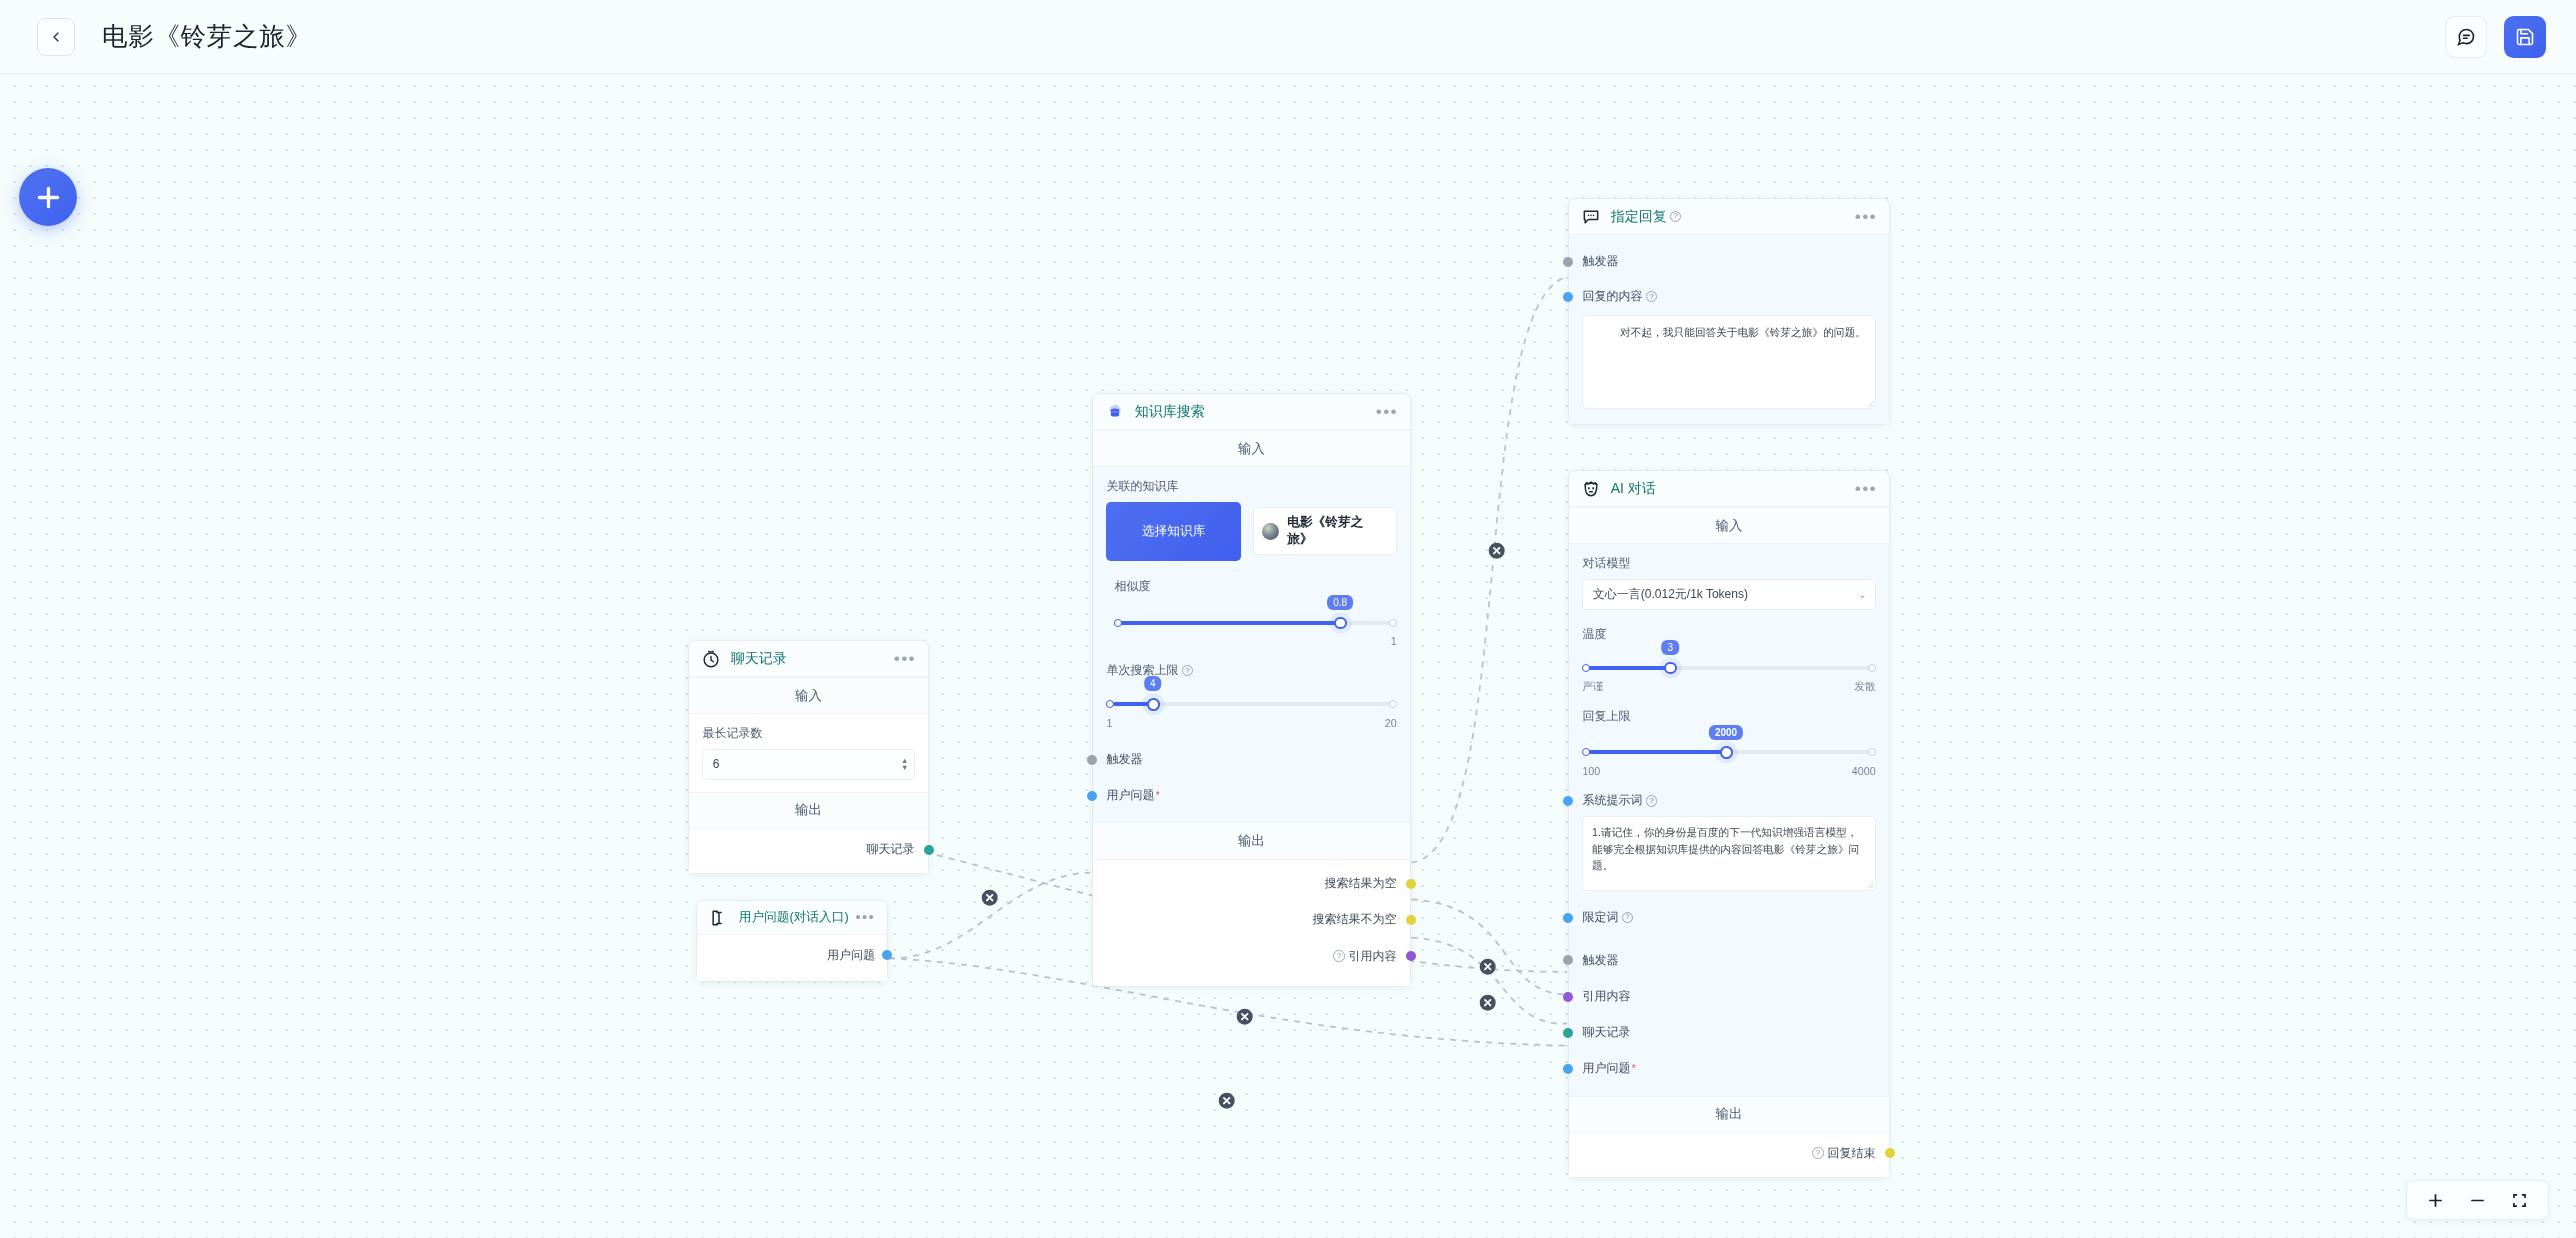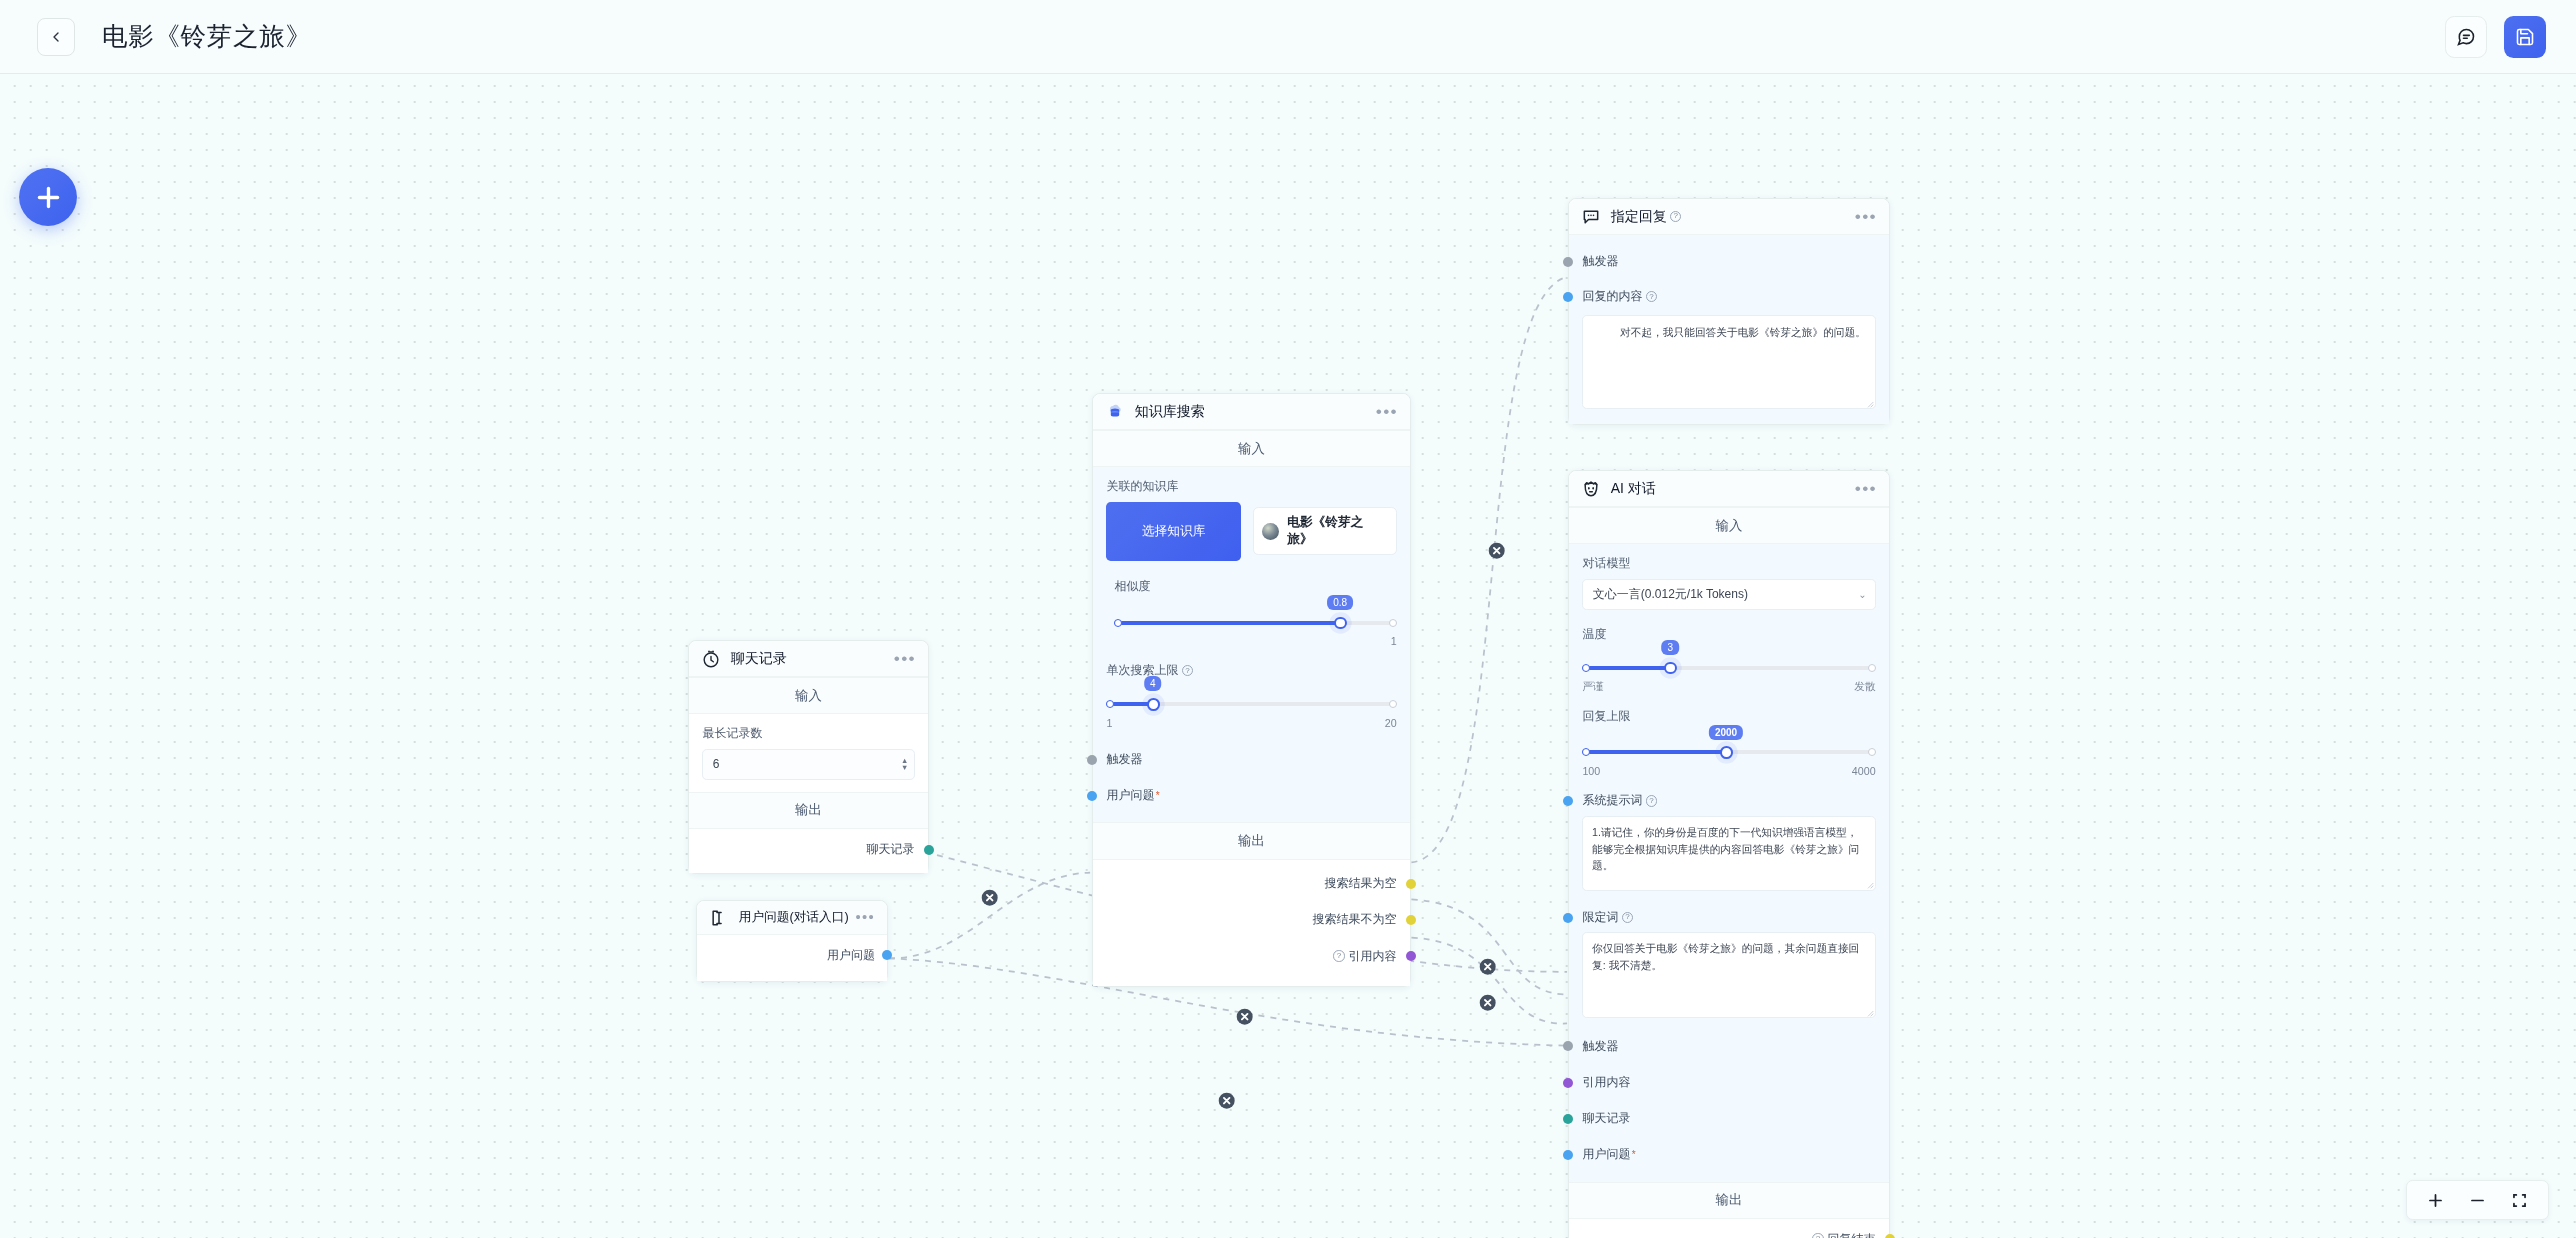--- a/index.html
+++ b/index.html
@@ -54,21 +54,21 @@
   .node {
     position:absolute; background:#ffffff; border:0.7px solid #e4ecec; border-radius:8px;
     box-shadow:0 1.3px 6.7px rgba(30,60,80,.06); z-index:20;
   }
   .node-head {
     display:flex; align-items:center; height:36px; padding:0 12px 0 10.7px;
     border-bottom:0.7px solid #eef4f4; background:#fafdfd; border-radius:8px 8px 0 0;
   }
   .node-head .nicon { width:23px; height:23px; display:flex; align-items:center; justify-content:center; flex:0 0 auto;}
   .node-head .nicon svg { width:20px; height:20px; }
-  .node-title { margin-left:8px; font-size:14px; color:#0f172a; white-space:nowrap; }
+  .node-title { margin-left:8px; font-size:14px; color:#0f766e; white-space:nowrap; }
   .qmark {
     display:inline-flex; align-items:center; justify-content:center;
     width:11.4px; height:11.4px; border:1px solid #9aa6b8; border-radius:50%;
     font-size:8px; color:#7c8798; margin-left:3.4px; line-height:1; flex:0 0 auto;
     vertical-align:middle;
   }
   .dots { margin-left:auto; color:#9aa4b2; font-size:17.4px; letter-spacing:1.3px; line-height:6.7px; cursor:pointer; }
 
   .sec-label {
     text-align:center; font-size:13.4px; color:#4b5a70; padding:8.7px 0;
@@ -501,27 +501,20 @@
               <line x1="11" y1="3" x2="3" y2="11"></line>
               <line x1="11" y1="7" x2="7" y2="11"></line>
             </svg>
         </div>
 
         <div class="row-port" style="margin-top:12px;">
           <span class="port blue" style="left:-19px; top:10px;"></span>
           <span>限定词</span>
           <span class="qmark">?</span>
         </div>
-        <div class="ta-box">
-          <div class="ta" style="height:86px;">你仅回答关于电影《铃芽之旅》的问题，其余问题直接回复: 我不清楚。</div>
-          <svg class="ta-grip" viewBox="0 0 12 12" stroke="#b7c0cc" stroke-width="1.1">
-              <line x1="11" y1="3" x2="3" y2="11"></line>
-              <line x1="11" y1="7" x2="7" y2="11"></line>
-            </svg>
-        </div>
 
         <div style="margin-top:13.4px;">
           <div class="row-port">
             <span class="port grey" style="left:-19px; top:10px;"></span>
             <span>触发器</span>
           </div>
           <div class="row-port" style="margin-top:6.7px;">
             <span class="port purple" style="left:-19px; top:10px;"></span>
             <span>引用内容</span>
           </div>

